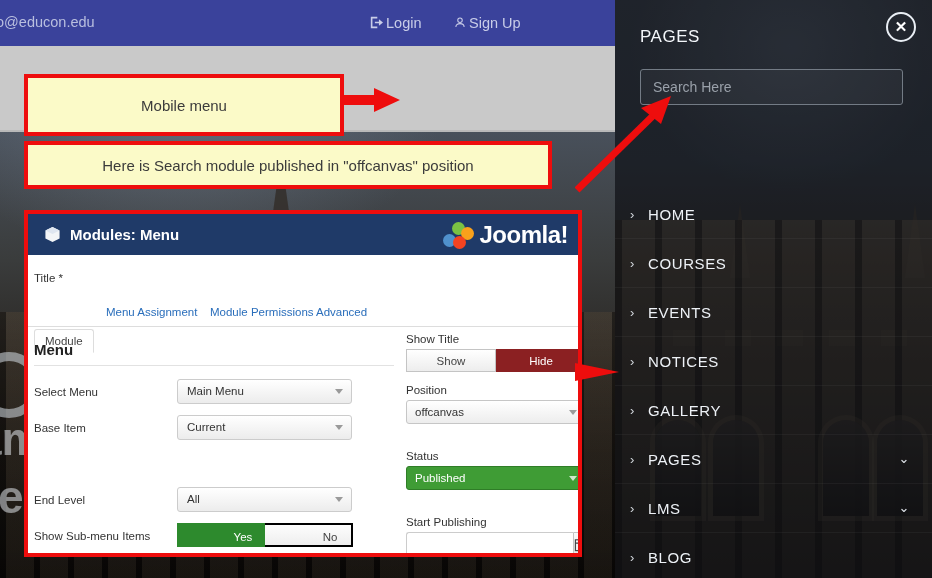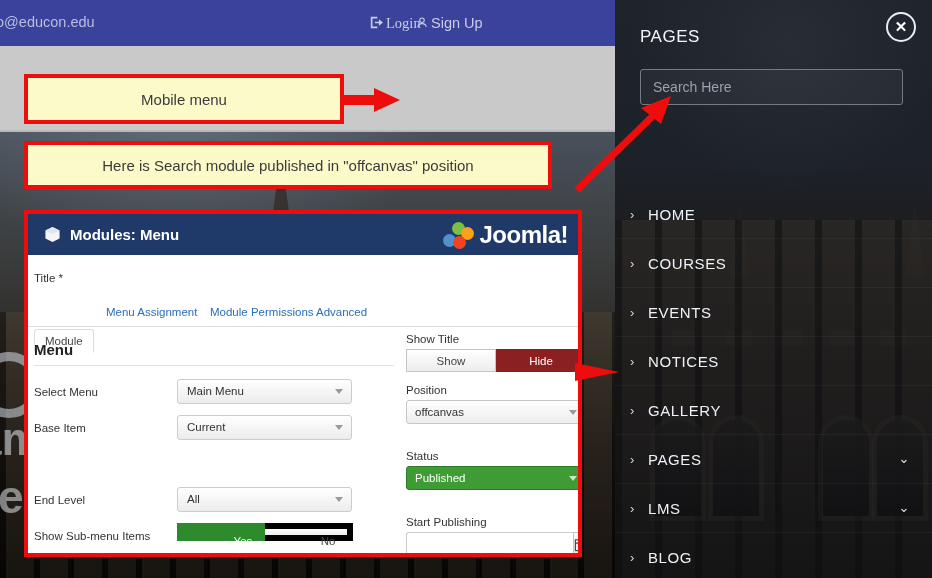--- a/index.html
+++ b/index.html
@@ -47,22 +47,22 @@
 
   
   #topbar {
     position:absolute; left:0; top:0; width:615px; height:46px;
     background:#3a429b; color:#c3c8e6; z-index:6;
   }
   #topbar .email {
     position:absolute; left:-8px; top:14px; font-size:14.5px; color:#b9bfdf;
   }
   #topbar .acct { position:absolute; top:15px; font-size:14.5px; color:#c9cde8; white-space:nowrap;}
-  #topbar .acct.login { left:370px;font-family:Liberation Serif, serif; }
-  #topbar .acct.signup { left:416px; }
+  #topbar .acct.login { left:370px; }
+  #topbar .acct.signup { left:454px; }
   .mini-ico { display:inline-block; vertical-align:-1px; margin-right:3px; }
 
   
   #navbar {
     position:absolute; left:0; top:46px; width:615px; height:86px;
     background:#c9c9c9; z-index:5;
   }
   #navbar .divider { position:absolute;left:0;bottom:0;width:100%;height:2px;background:#b9b9b9;}
   #hamburger-box {
     position:absolute; left:444px; top:70px; width:45px; height:56px;
@@ -75,21 +75,21 @@
     position:absolute; left:490px; top:86px; width:20px;height:20px;
     color:#5a5a5a;
   }
 
   
   .callout {
     position:absolute; background:#fbfac8; border:4px solid #ee0d0d;
     color:#3b3b3b; display:flex; align-items:center; justify-content:center;
     font-size:15px; z-index:20;
   }
-  #callout-mobile { left:24px; top:74px; width:320px; height:50px; }
+  #callout-mobile { left:24px; top:74px; width:320px; height:62px; }
   #callout-search { left:24px; top:141px; width:528px; height:48px; font-size:15px; }
 
   .arrow { position:absolute; z-index:21; }
   
   #arrow-mobile {
     left:344px; top:86px; width:58px; height:28px;
   }
   
   #arrow-to-search { left:575px; top:90px; width:130px; height:110px; }
   
@@ -148,22 +148,22 @@
     background:linear-gradient(180deg,#ffffff,#ececec);
     font-size:11.5px; color:#333; line-height:23px; padding-left:9px;
   }
   .fsel .caret {
     position:absolute; right:8px; top:9px; width:0;height:0;
     border-left:4px solid transparent;border-right:4px solid transparent;
     border-top:5px solid #9a9a9a;
   }
   .btngroup { position:absolute; left:143px; top:0; height:24px; display:flex; }
   .btngroup span {
-    width:88px; height:18px; line-height:24px; text-align:center;
-    font-size:11.5px; border:6px solid #000000;padding-left:44px;
+    width:88px; height:24px; line-height:24px; text-align:center;
+    font-size:11.5px; border:2px solid #000000;padding-left:44px;
   }
   .btngroup .on-green { background:#2d8a2d; color:#fff; border-color:#2d8a2d; }
   .btngroup .off { background:linear-gradient(180deg,#fdfdfd,#eee); color:#444; border-left:none;}
 
   
   .rcol { position:absolute; left:378px; width:180px; }
   .rlbl { font-size:11.5px; color:#333; margin-bottom:4px; display:block; }
   .seg { display:flex; height:23px; margin-bottom:12px; }
   .seg span {
     flex:1; text-align:center; line-height:23px; font-size:11.5px;

